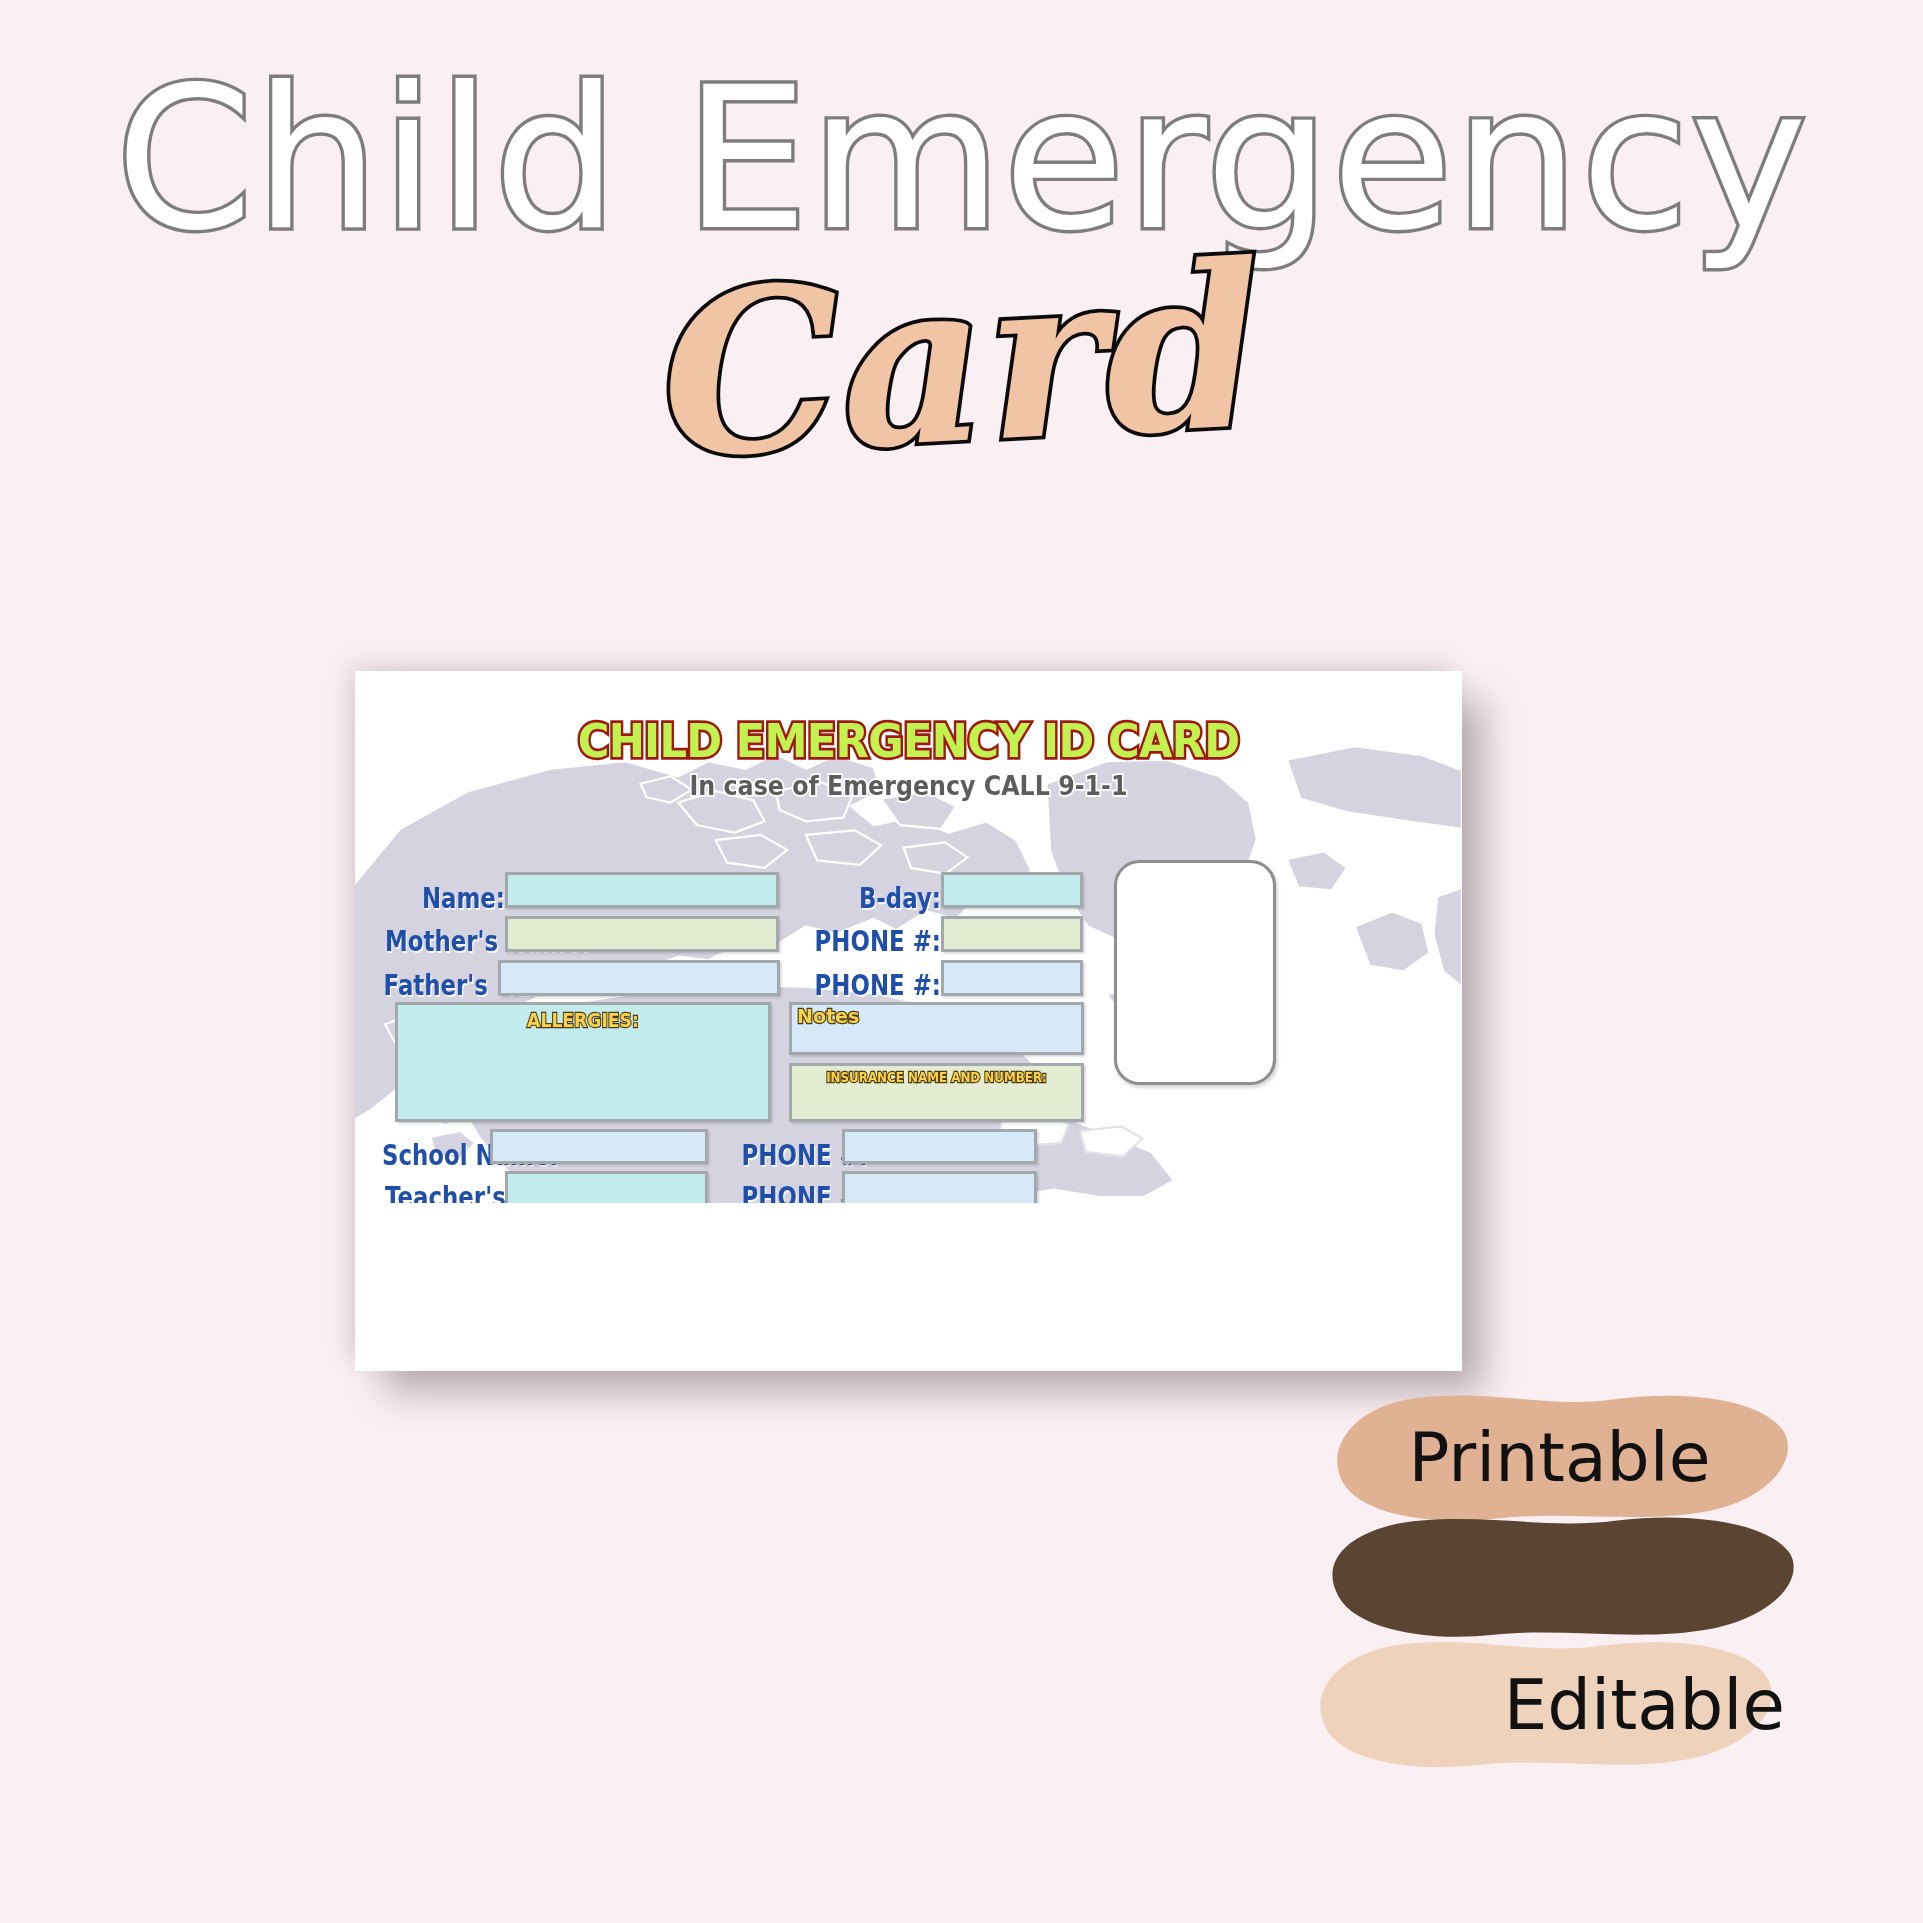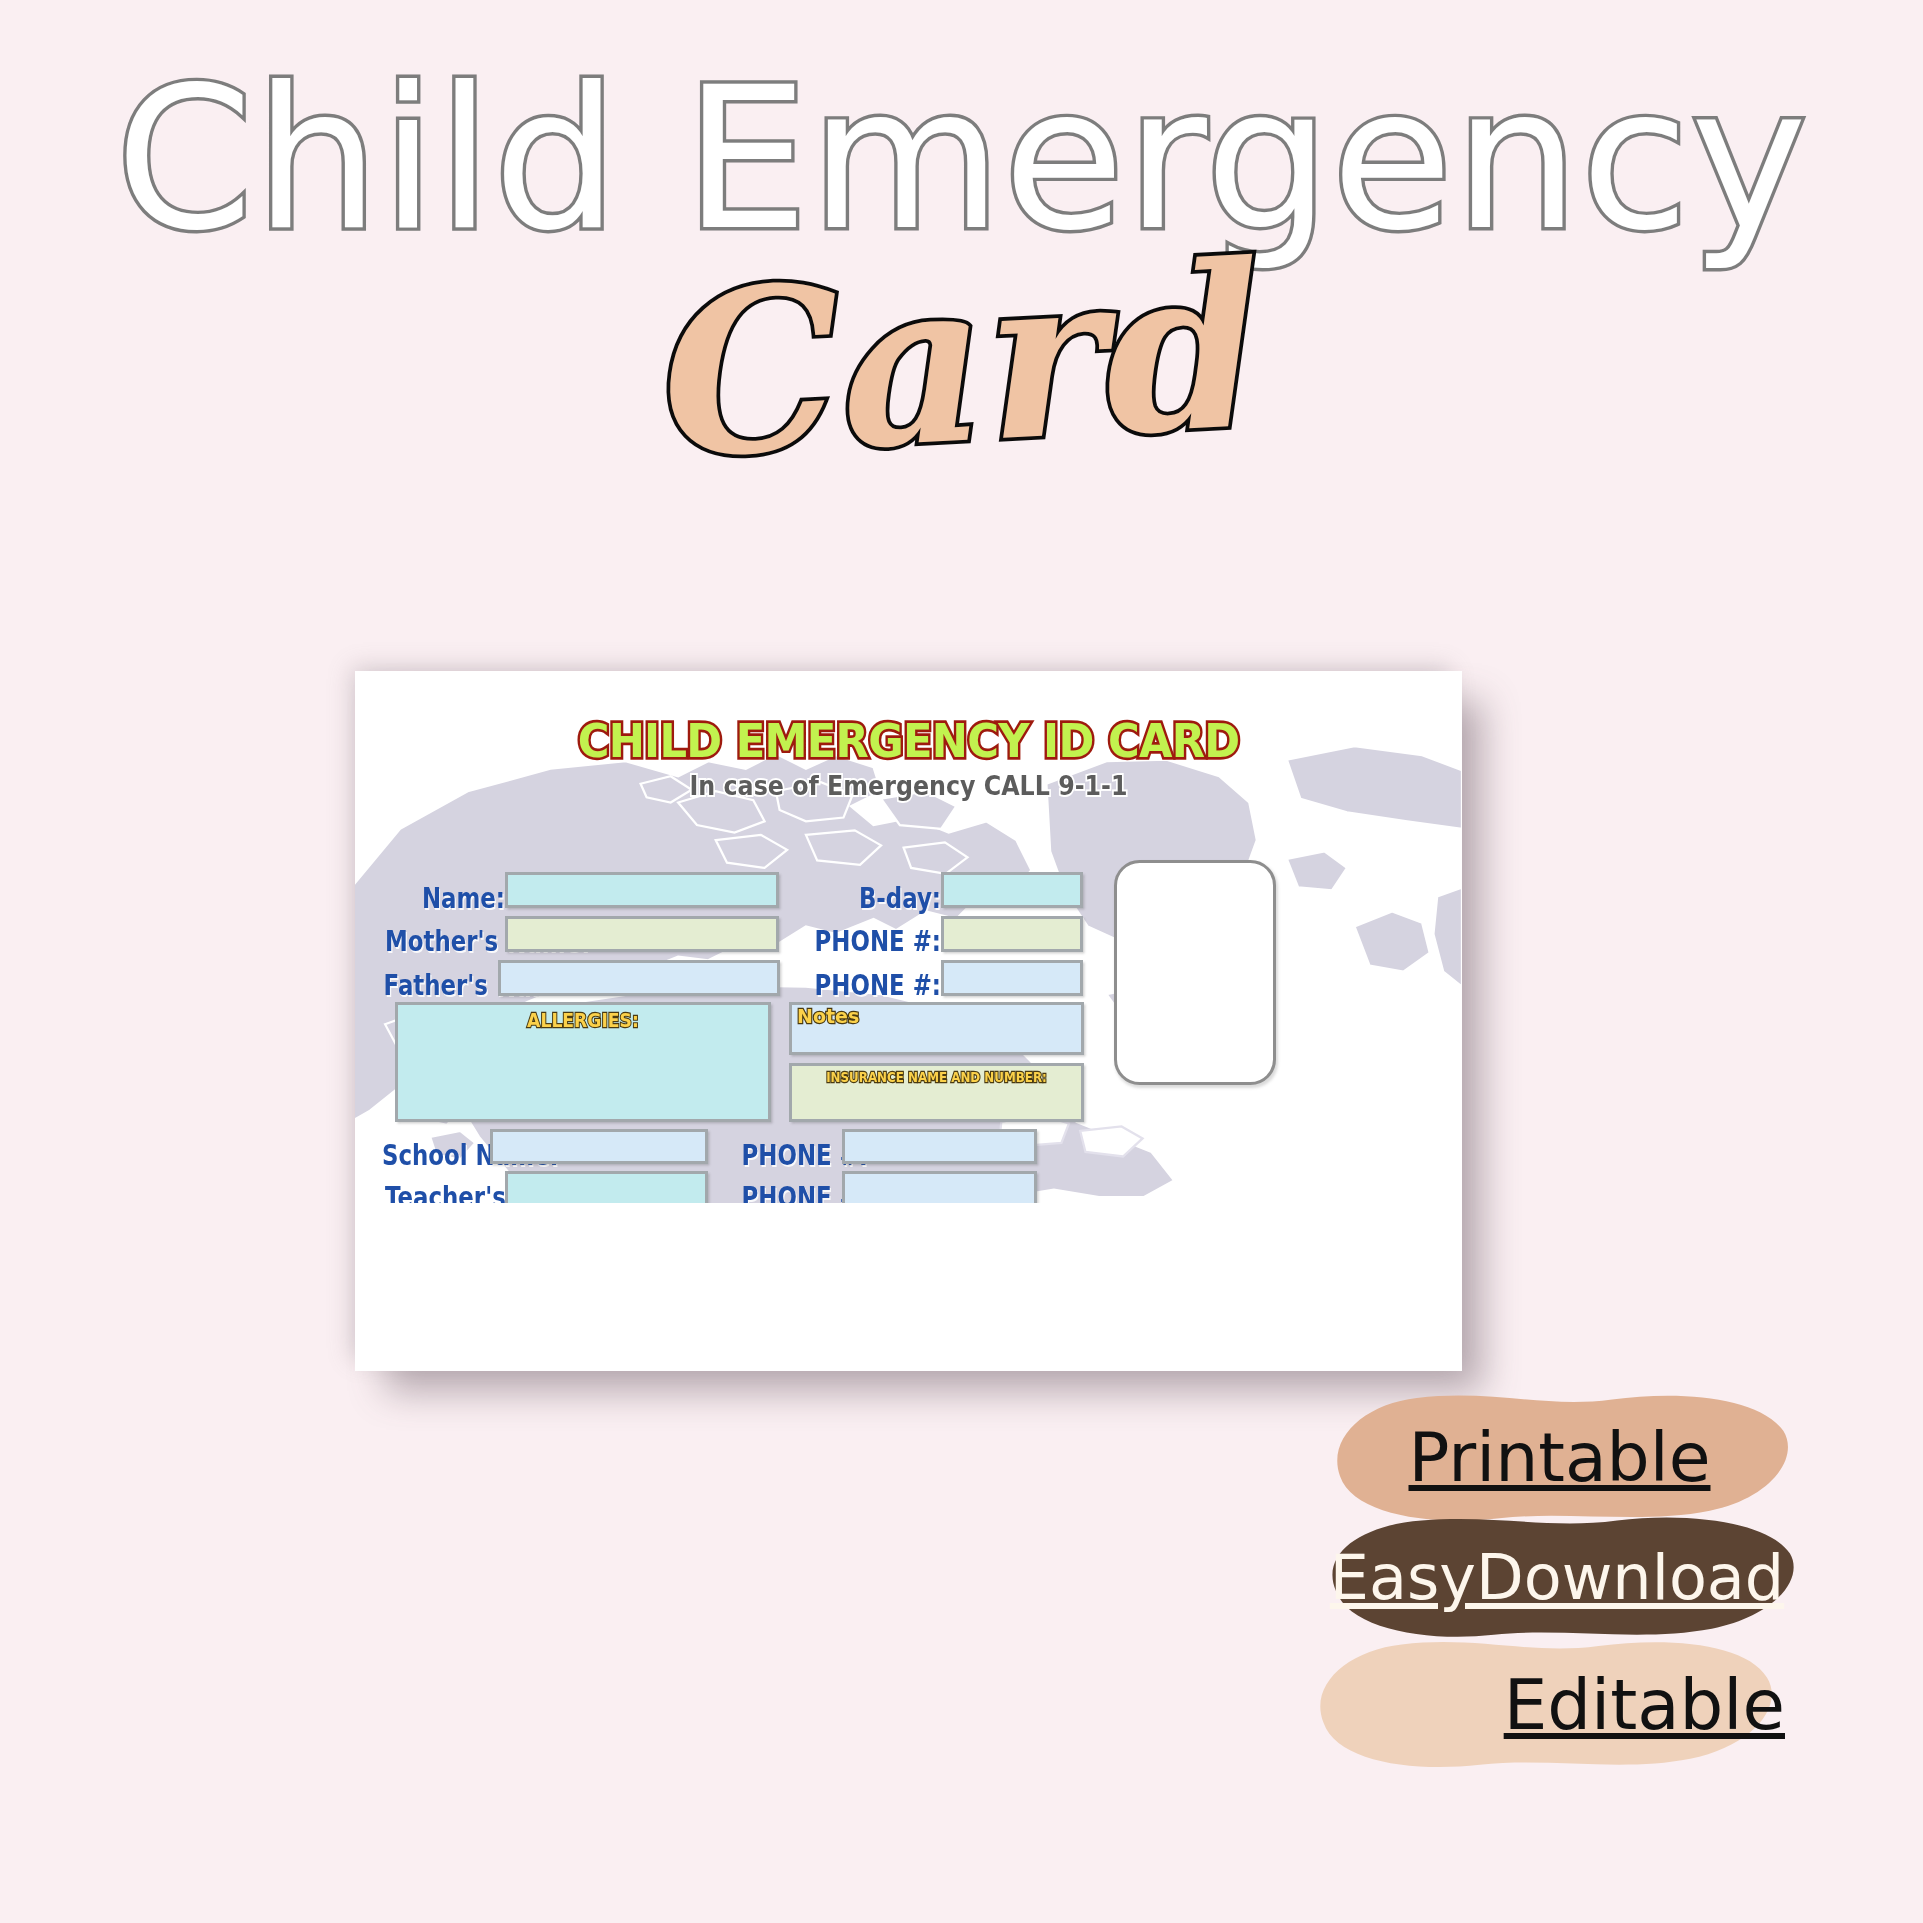--- a/index.html
+++ b/index.html
@@ -124,21 +124,21 @@
 
   
   .badge{
     position:absolute;
     display:flex; align-items:center; justify-content:center;
     font-family:"DejaVu Sans", sans-serif;
     font-weight:400;
     white-space:nowrap;
   }
   .badge .blob{ position:absolute; inset:0; }
-  .badge span.txt{ position:relative; z-index:2;text-decoration:underline; }
+  .badge span.txt{ position:relative; z-index:2; }
 </style>
 </head>
 <body>
 
 <div id="hero-title">Child Emergency</div>
 <div id="hero-subtitle">Card</div>
 
 <div id="card-shadow"></div>
 <div id="card">
 
@@ -263,21 +263,20 @@
   </svg>
   <span class="txt">Printable</span>
 </div>
 
 <div class="badge" id="badge-easydownload" style="left:1309px; top:1510px; width:496px; height:135px; font-size:62px; color:#FDF6EC;">
   <svg class="blob" viewBox="0 0 660 180" preserveAspectRatio="none">
     <path d="M 36 108 C 14 58, 70 20, 150 14 C 250 6, 320 26, 410 14
              C 505 2, 612 16, 640 58 C 660 92, 618 142, 536 158
              C 440 176, 338 156, 246 166 C 156 176, 54 158, 36 108 Z" fill="#5C4433"></path>
   </svg>
-  <span class="txt">EasyDownload</span>
 </div>
 
 <div class="badge" id="badge-editable" style="left:1304px; top:1631px; width:481px; height:147px; font-size:69px; color:#111;justify-content:flex-end;">
   <svg class="blob" viewBox="0 0 640 195" preserveAspectRatio="none">
     <path d="M 26 122 C 6 72, 58 26, 130 18 C 228 6, 300 32, 392 20
              C 484 8, 588 16, 616 62 C 640 100, 596 154, 514 170
              C 424 188, 324 168, 234 178 C 144 188, 44 174, 26 122 Z" fill="#EFD2BB"></path>
   </svg>
   <span class="txt">Editable</span>
 </div>

